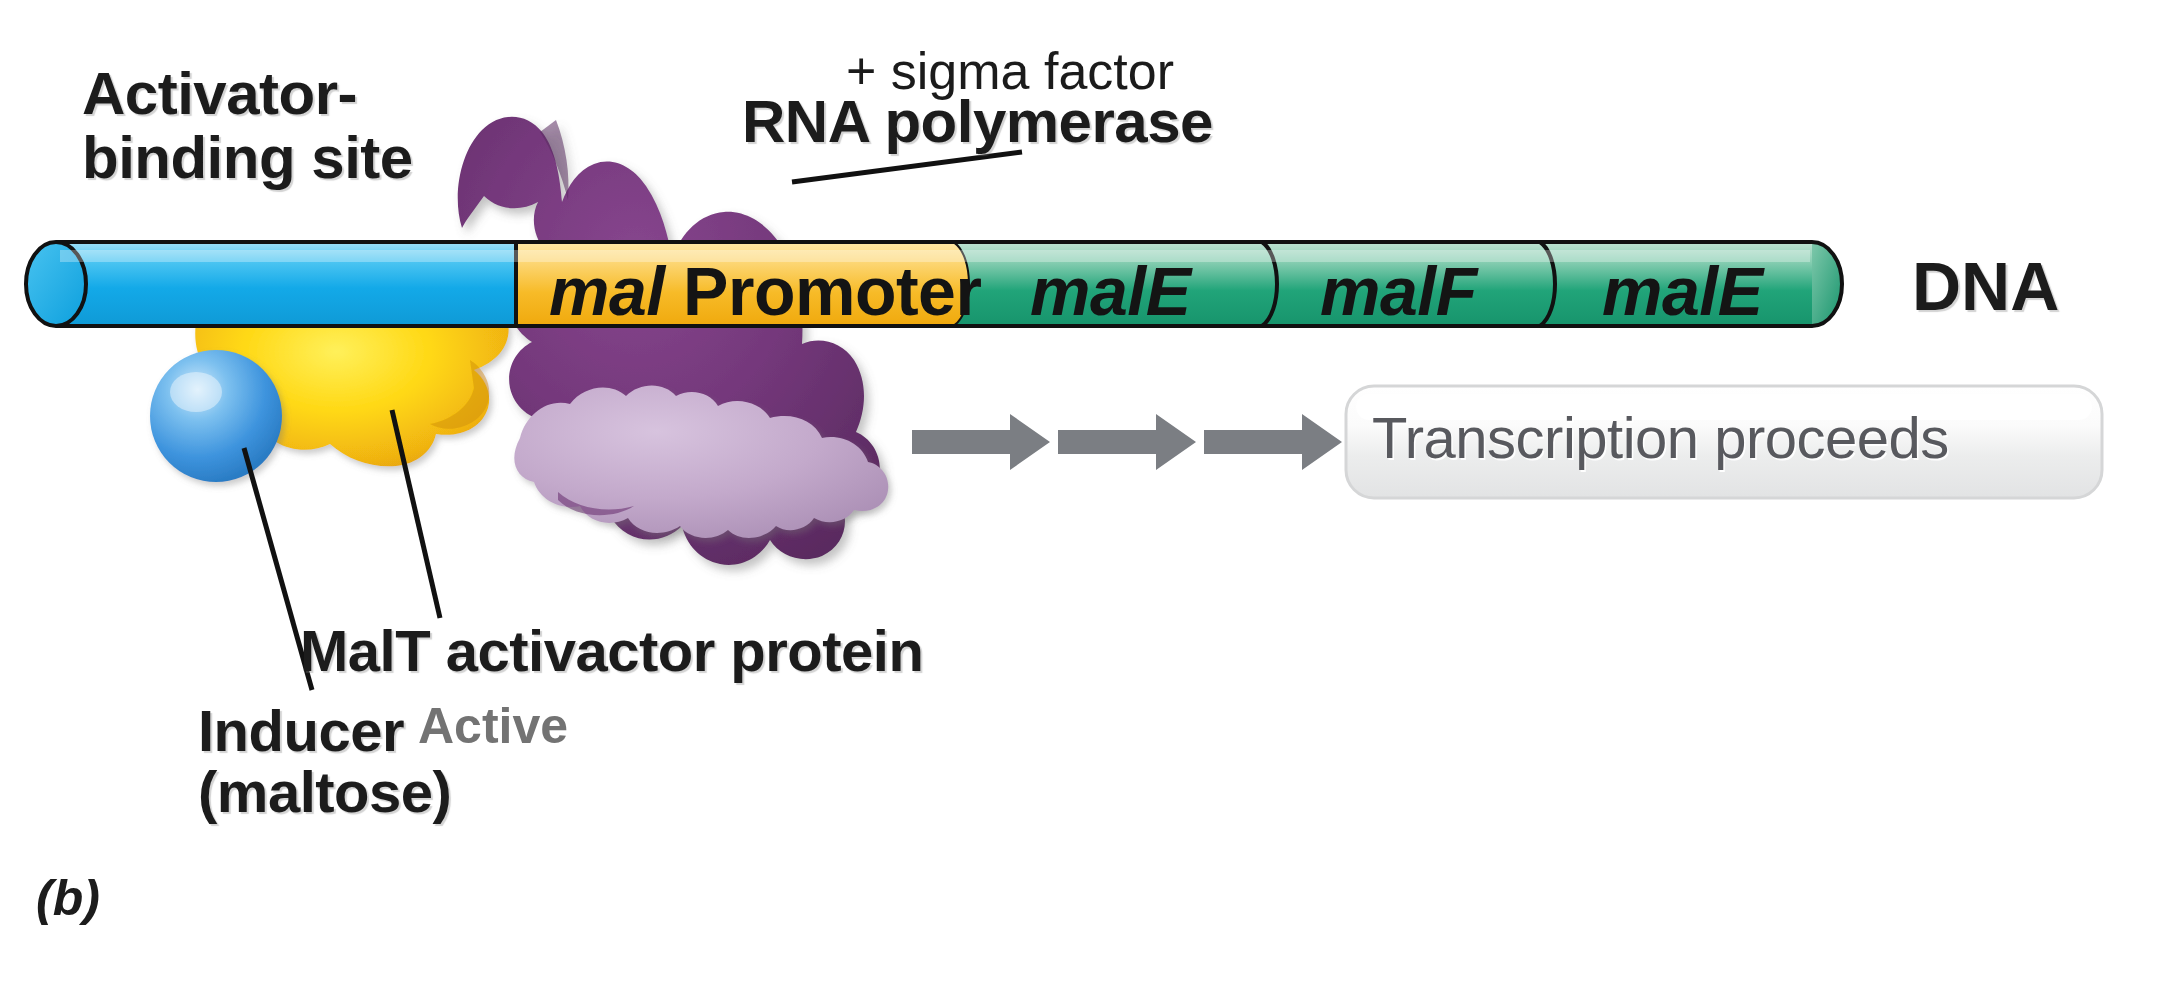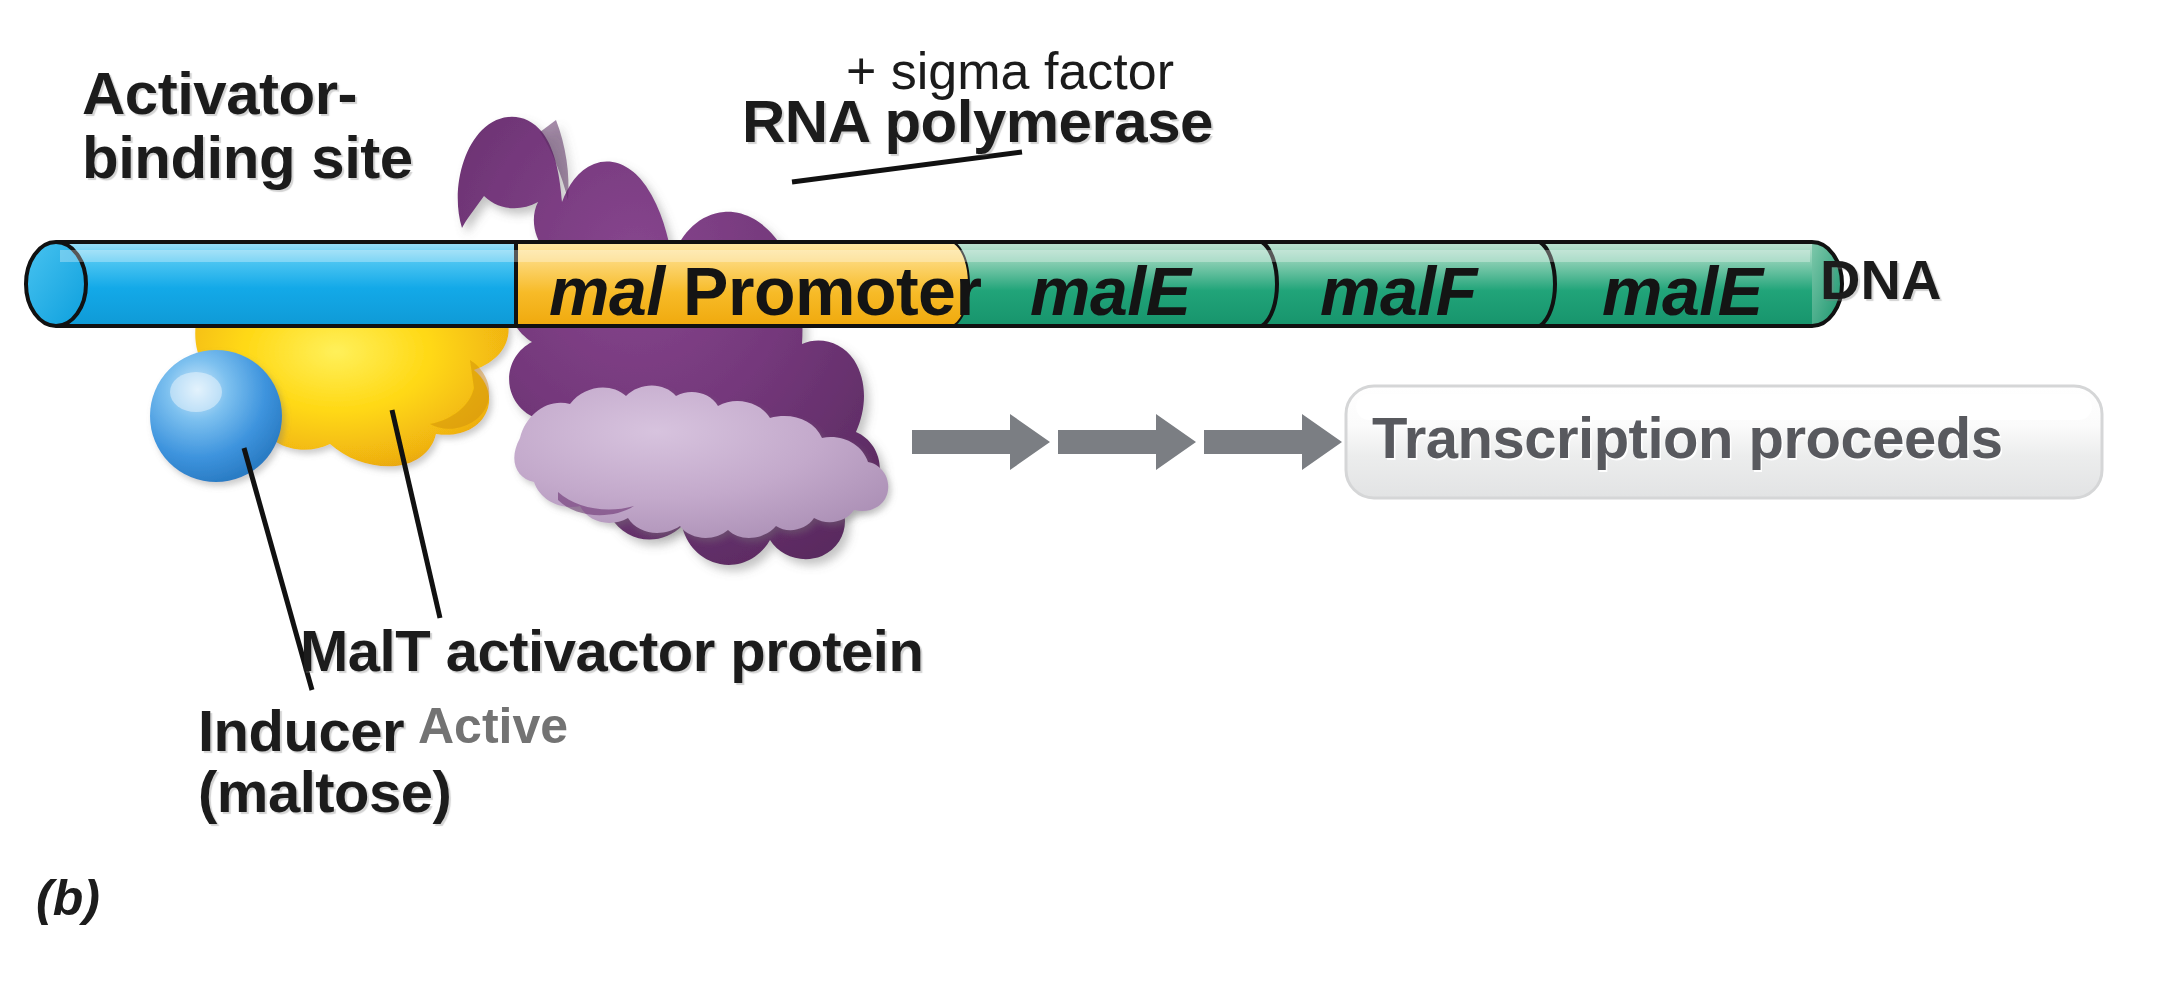--- a/index.html
+++ b/index.html
@@ -48,23 +48,23 @@
     letter-spacing: 0px;
     color: #1b1b1b;
   }
   #lbl-rnap {
     left: 742px;
     top: 90px;
     font-size: 60px;
     text-shadow: 2px 2px 1px rgba(130,130,130,0.35);
   }
   #lbl-dna {
-    left: 1820px;
+    left: 1912px;
     top: 250px;
-    font-size: 56px;
+    font-size: 68px;
     letter-spacing: 0px;
     text-shadow: 2px 2px 1px rgba(130,130,130,0.35);
   }
   #lbl-malt {
     left: 300px;
     top: 620px;
     font-size: 58px;
     text-shadow: 2px 2px 1px rgba(130,130,130,0.35);
   }
   #lbl-inducer {
@@ -85,21 +85,21 @@
     top: 872px;
     font-size: 50px;
     font-style: italic;
     letter-spacing: 0px;
   }
   #lbl-transcription {
     position: absolute;
     left: 1372px;
     top: 404px;
     font-size: 58px;
-    font-weight: bold;
+    font-weight: normal;
     color: #58595e;
     white-space: pre;
     letter-spacing: -0.5px;
     text-shadow: 1.5px 1.5px 0px rgba(255,255,255,0.95);
     font-family: "Liberation Sans", sans-serif;
   }
   
   .gene-text {
     position: absolute;
     white-space: pre;

